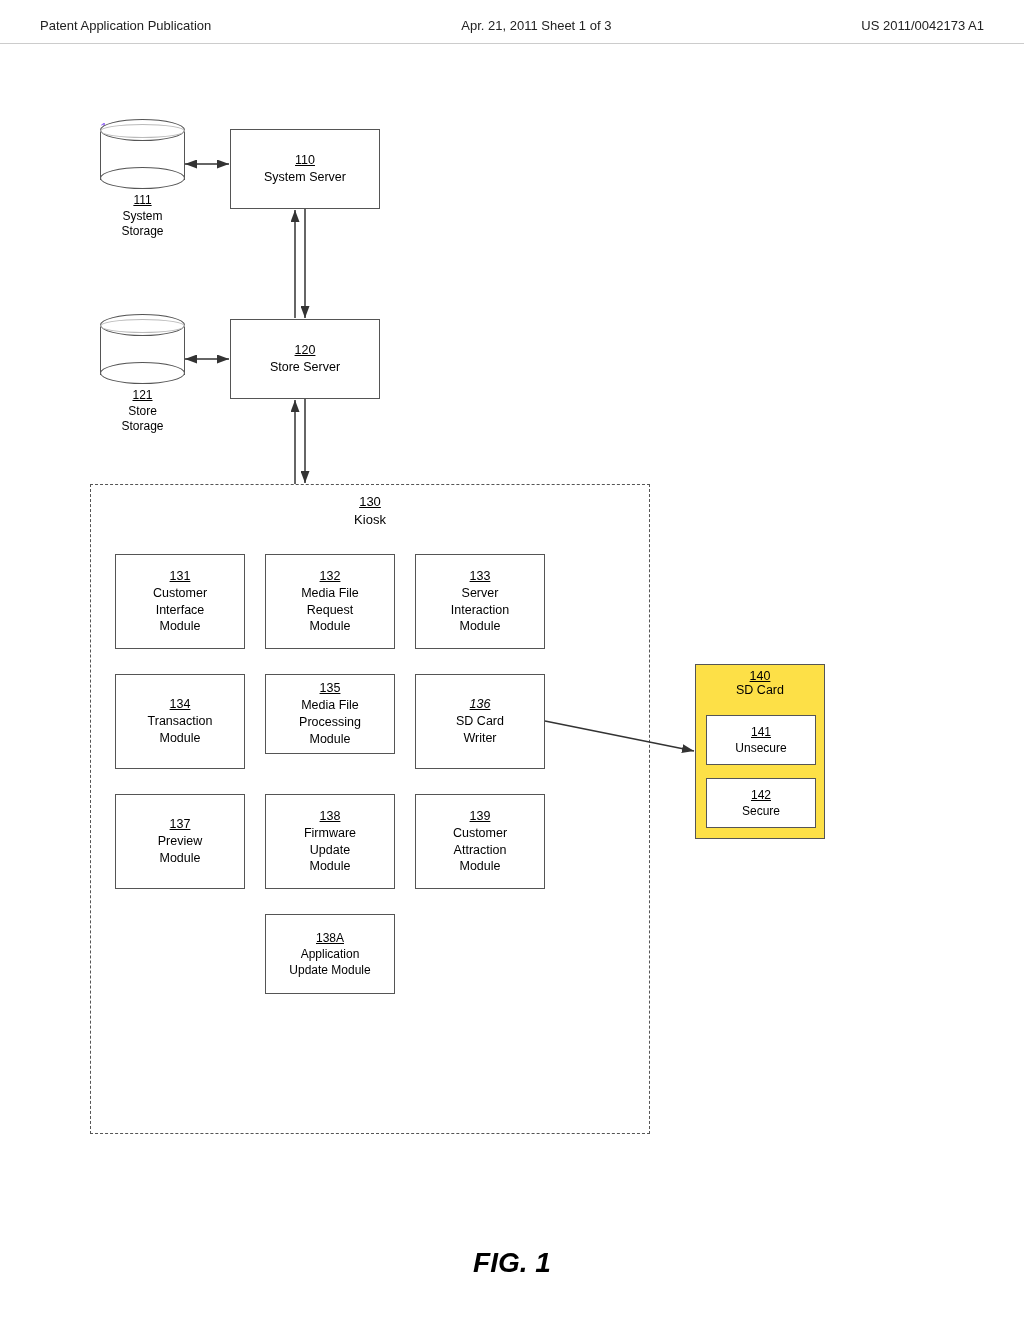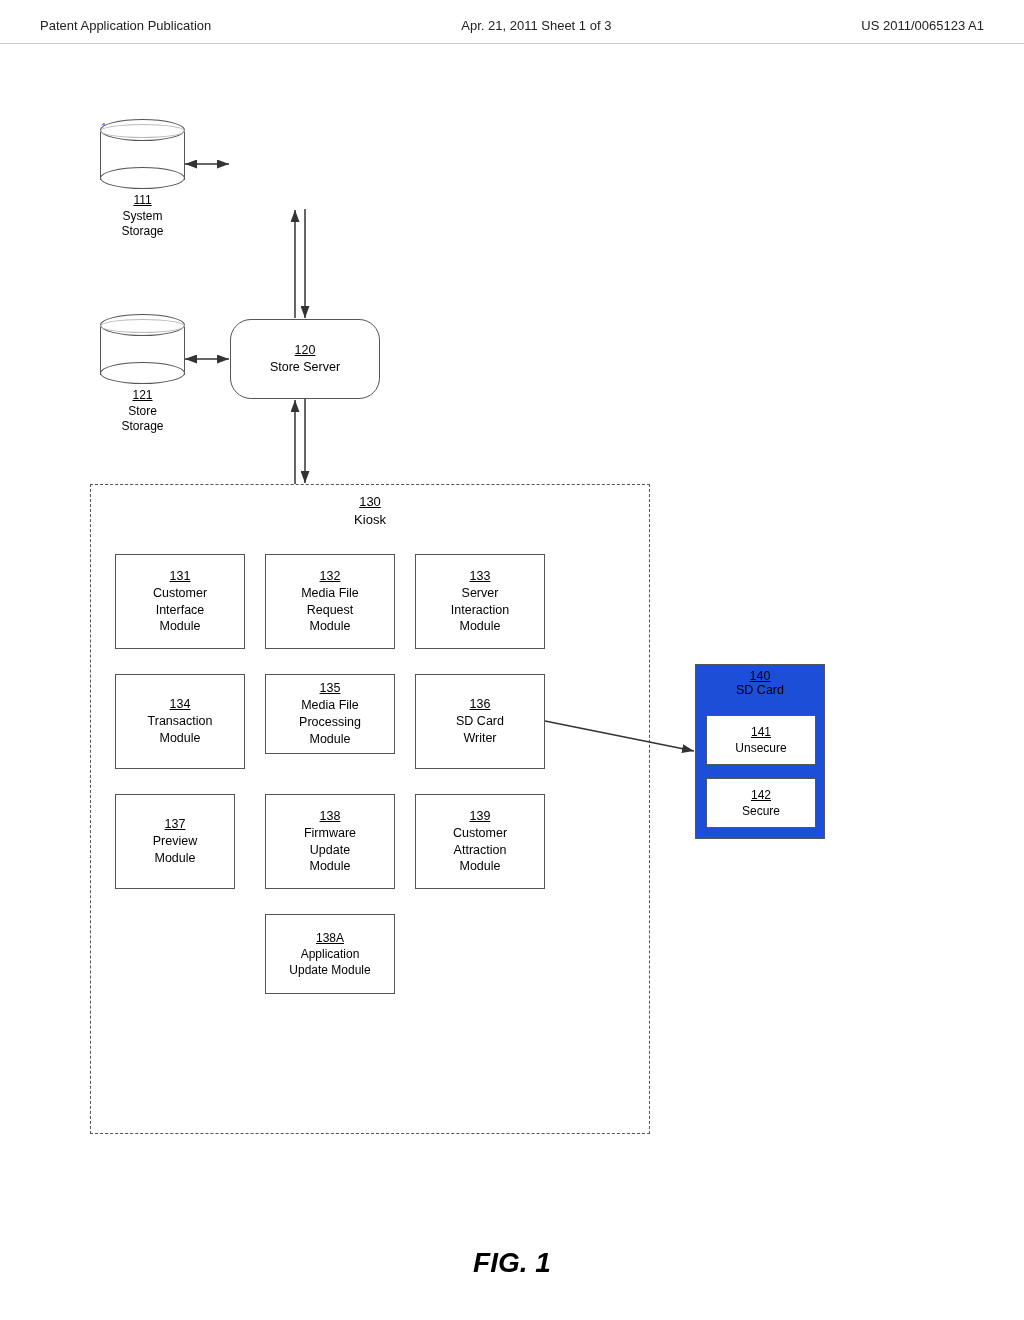--- a/index.html
+++ b/index.html
@@ -106,32 +106,32 @@
       font-size: 28px;
       font-weight: bold;
       font-style: italic;
       color: #000;
     }
 
     
     .sd-card-outer {
       position: absolute;
       border: 1.5px solid #555;
-      background: #1d4ed8;
+      background: #fde047;
       text-align: center;
       font-size: 12.5px;
     }
   </style>
 </head>
 <body>
 
 <div class="header">
   <span>Patent Application Publication</span>
   <span>Apr. 21, 2011  Sheet 1 of 3</span>
-  <span>US 2011/0065123 A1</span>
+  <span>US 2011/0042173 A1</span>
 </div>
 
 <div class="diagram-area" style="position:relative; height:1250px;">
 
   <span class="label-100" style="text-decoration:underline;">100</span>
 
   <div class="cylinder" style="left:100px; top:75px; width:85px;">
     <div style="position:relative; width:85px; height:70px;">
 
       <div style="position:absolute; top:0; left:0; width:85px; height:22px; border:1.5px solid #555; border-radius:50%; background:#fff; z-index:2;"></div>
@@ -142,36 +142,40 @@
 
       <div style="position:absolute; bottom:0; left:0; width:85px; height:22px; border:1.5px solid #555; border-radius:50%; background:#fff; z-index:2;"></div>
     </div>
     <div class="cylinder-label" style="margin-top:4px; font-size:12px; text-align:center;">
       <span class="ref">111</span>
       <span>System</span><br>
       <span>Storage</span>
     </div>
   </div>
 
+  <div class="box" style="left:230px; top:85px; width:150px; height:80px;">
+    <span class="ref">110</span>
+    <span>System Server</span>
+  </div>
 
   <div class="cylinder" style="left:100px; top:270px; width:85px;">
     <div style="position:relative; width:85px; height:70px;">
       <div style="position:absolute; top:0; left:0; width:85px; height:22px; border:1.5px solid #555; border-radius:50%; background:#fff; z-index:2;"></div>
       <div style="position:absolute; top:5px; left:0; width:85px; height:14px; border:1.5px solid #bbb; border-radius:50%; background:transparent; z-index:3;"></div>
       <div style="position:absolute; top:11px; left:0; width:85px; height:50px; border-left:1.5px solid #555; border-right:1.5px solid #555; background:#fff; z-index:1;"></div>
       <div style="position:absolute; bottom:0; left:0; width:85px; height:22px; border:1.5px solid #555; border-radius:50%; background:#fff; z-index:2;"></div>
     </div>
     <div class="cylinder-label" style="margin-top:4px; font-size:12px; text-align:center;">
       <span class="ref">121</span>
       <span>Store</span><br>
       <span>Storage</span>
     </div>
   </div>
 
-  <div class="box" style="left:230px; top:275px; width:150px; height:80px;border-radius:21px;">
+  <div class="box" style="left:230px; top:275px; width:150px; height:80px;">
     <span class="ref">120</span>
     <span>Store Server</span>
   </div>
 
   <div class="box box-dashed" style="left:90px; top:440px; width:560px; height:650px; padding:10px;">
     <div style="position:absolute; top:8px; left:50%; transform:translateX(-50%); text-align:center;">
       <span style="text-decoration:underline; font-size:13px;">130</span><br>
       <span style="font-size:13px;">Kiosk</span>
     </div>
   </div>
@@ -195,25 +199,25 @@
     <span class="ref" style="text-decoration:underline;">134</span>
     <span>Transaction<br>Module</span>
   </div>
 
   <div class="box" style="left:265px; top:630px; width:130px; height:80px;">
     <span class="ref" style="text-decoration:underline;">135</span>
     <span>Media File<br>Processing<br>Module</span>
   </div>
 
   <div class="box" style="left:415px; top:630px; width:130px; height:95px;">
-    <span class="ref" style="text-decoration:underline;">136</span>
+    <span class="ref" style="text-decoration:underline;font-style:italic;">136</span>
     <span>SD Card<br>Writer</span>
   </div>
 
-  <div class="box" style="left:115px; top:750px; width:120px; height:95px;">
+  <div class="box" style="left:115px; top:750px; width:130px; height:95px;">
     <span class="ref" style="text-decoration:underline;">137</span>
     <span>Preview<br>Module</span>
   </div>
 
   <div class="box" style="left:265px; top:750px; width:130px; height:95px;justify-content:center;">
     <span class="ref" style="text-decoration:underline;">138</span>
     <span>Firmware<br>Update<br>Module</span>
   </div>
 
   <div class="box" style="left:415px; top:750px; width:130px; height:95px;">

